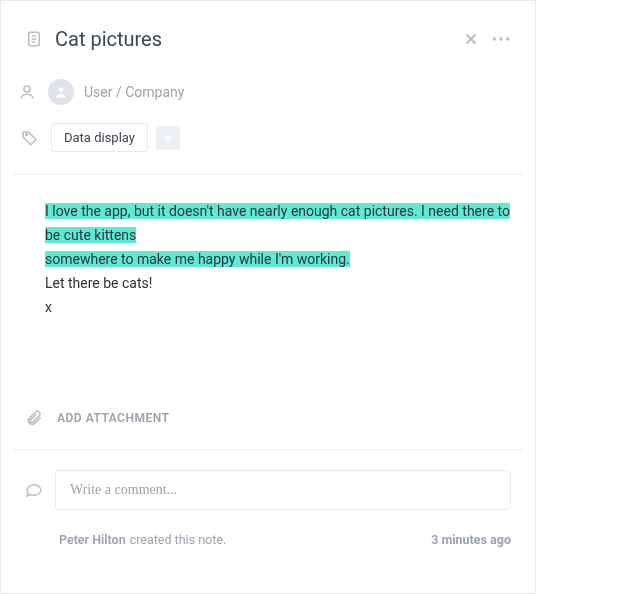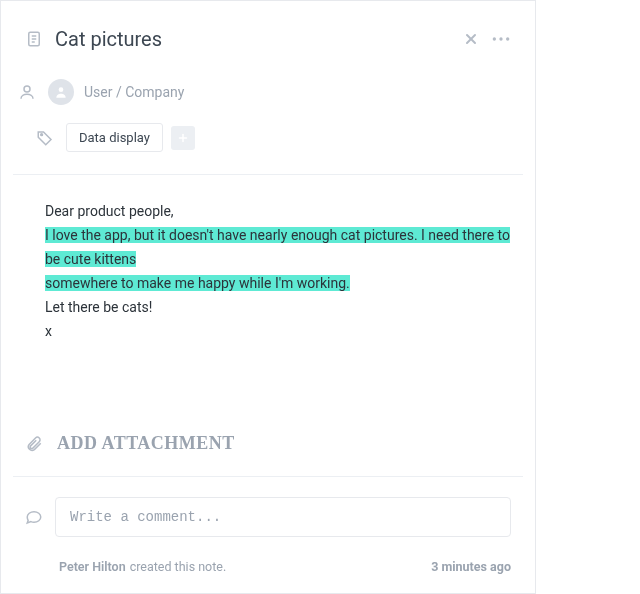--- a/index.html
+++ b/index.html
@@ -46,21 +46,21 @@
   }
   .avatar svg { width:14px; height:14px; color:#fff; }
   .user-company {
     margin-left: 10px;
     color: #9aa3af;
     font-size: 14px;
   }
   .tag-row {
     display:flex;
     align-items:center;
-    padding: 0 35px;
+    padding: 0 20px;
     margin-top: 18px;
   }
   .tag-chip {
     border:1px solid #e7e9ed;
     border-radius:3px;
     padding: 6px 12px;
     font-size: 13px;
     color:#3d4752;
     margin-left: 12px;
     background:#fff;
@@ -88,40 +88,39 @@
   .hl { background:#5eead4; }
   .attach-row {
     display:flex; align-items:center;
     padding: 0 24px;
     margin-top: 90px;
     margin-bottom: 16px;
   }
   .attach-label {
     margin-left: 14px;
     color:#9aa3af;
-    font-size: 18px;
+    font-size: 12px;
     font-weight: 600;
     letter-spacing: 0.5px;
-    font-family: Liberation Serif, serif;
   }
   .comment-row {
     display:flex;
     align-items:center;
     padding: 20px 24px 0 24px;
   }
   .comment-input {
     flex:1;
     margin-left: 12px;
     border:1px solid #e7e9ed;
     border-radius: 4px;
     padding: 11px 14px;
     font-size: 14px;
     color:#333;
     outline:none;
-    font-family: Liberation Mono, monospace;
+    font-family: Liberation Serif, serif;
   }
   .comment-input::placeholder { color:#9aa3af; }
   .audit-row {
     display:flex;
     align-items:center;
     padding: 22px 24px 0 58px;
     font-size: 12.5px;
     color:#9aa3af;
   }
   .audit-author { font-weight:600; }
@@ -188,21 +187,20 @@
       <svg width="12" height="12" viewBox="0 0 24 24" fill="none" stroke="#ffffff" stroke-width="3" stroke-linecap="round">
         <line x1="12" y1="5" x2="12" y2="19"></line>
           <line x1="5" y1="12" x2="19" y2="12"></line>
       </svg>
     </span>
   </div>
 
   <div class="divider"></div>
 
   <div class="content">
-    <div>Dear product people,</div>
     <div><span class="hl">I love the app, but it doesn't have nearly enough cat pictures. I need there to be cute kittens</span></div>
     <div><span class="hl">somewhere to make me happy while I'm working.</span></div>
     <div>Let there be cats!</div>
     <div>x</div>
   </div>
 
   <div class="attach-row">
     <span class="meta-icon">
       <svg viewBox="0 0 24 24" fill="none" stroke="currentColor" stroke-width="2">
         <path d="M21 11l-8.5 8.5a5 5 0 01-7-7L14 4a3.5 3.5 0 015 5l-8.5 8.5a2 2 0 01-3-3L15 7"></path>

